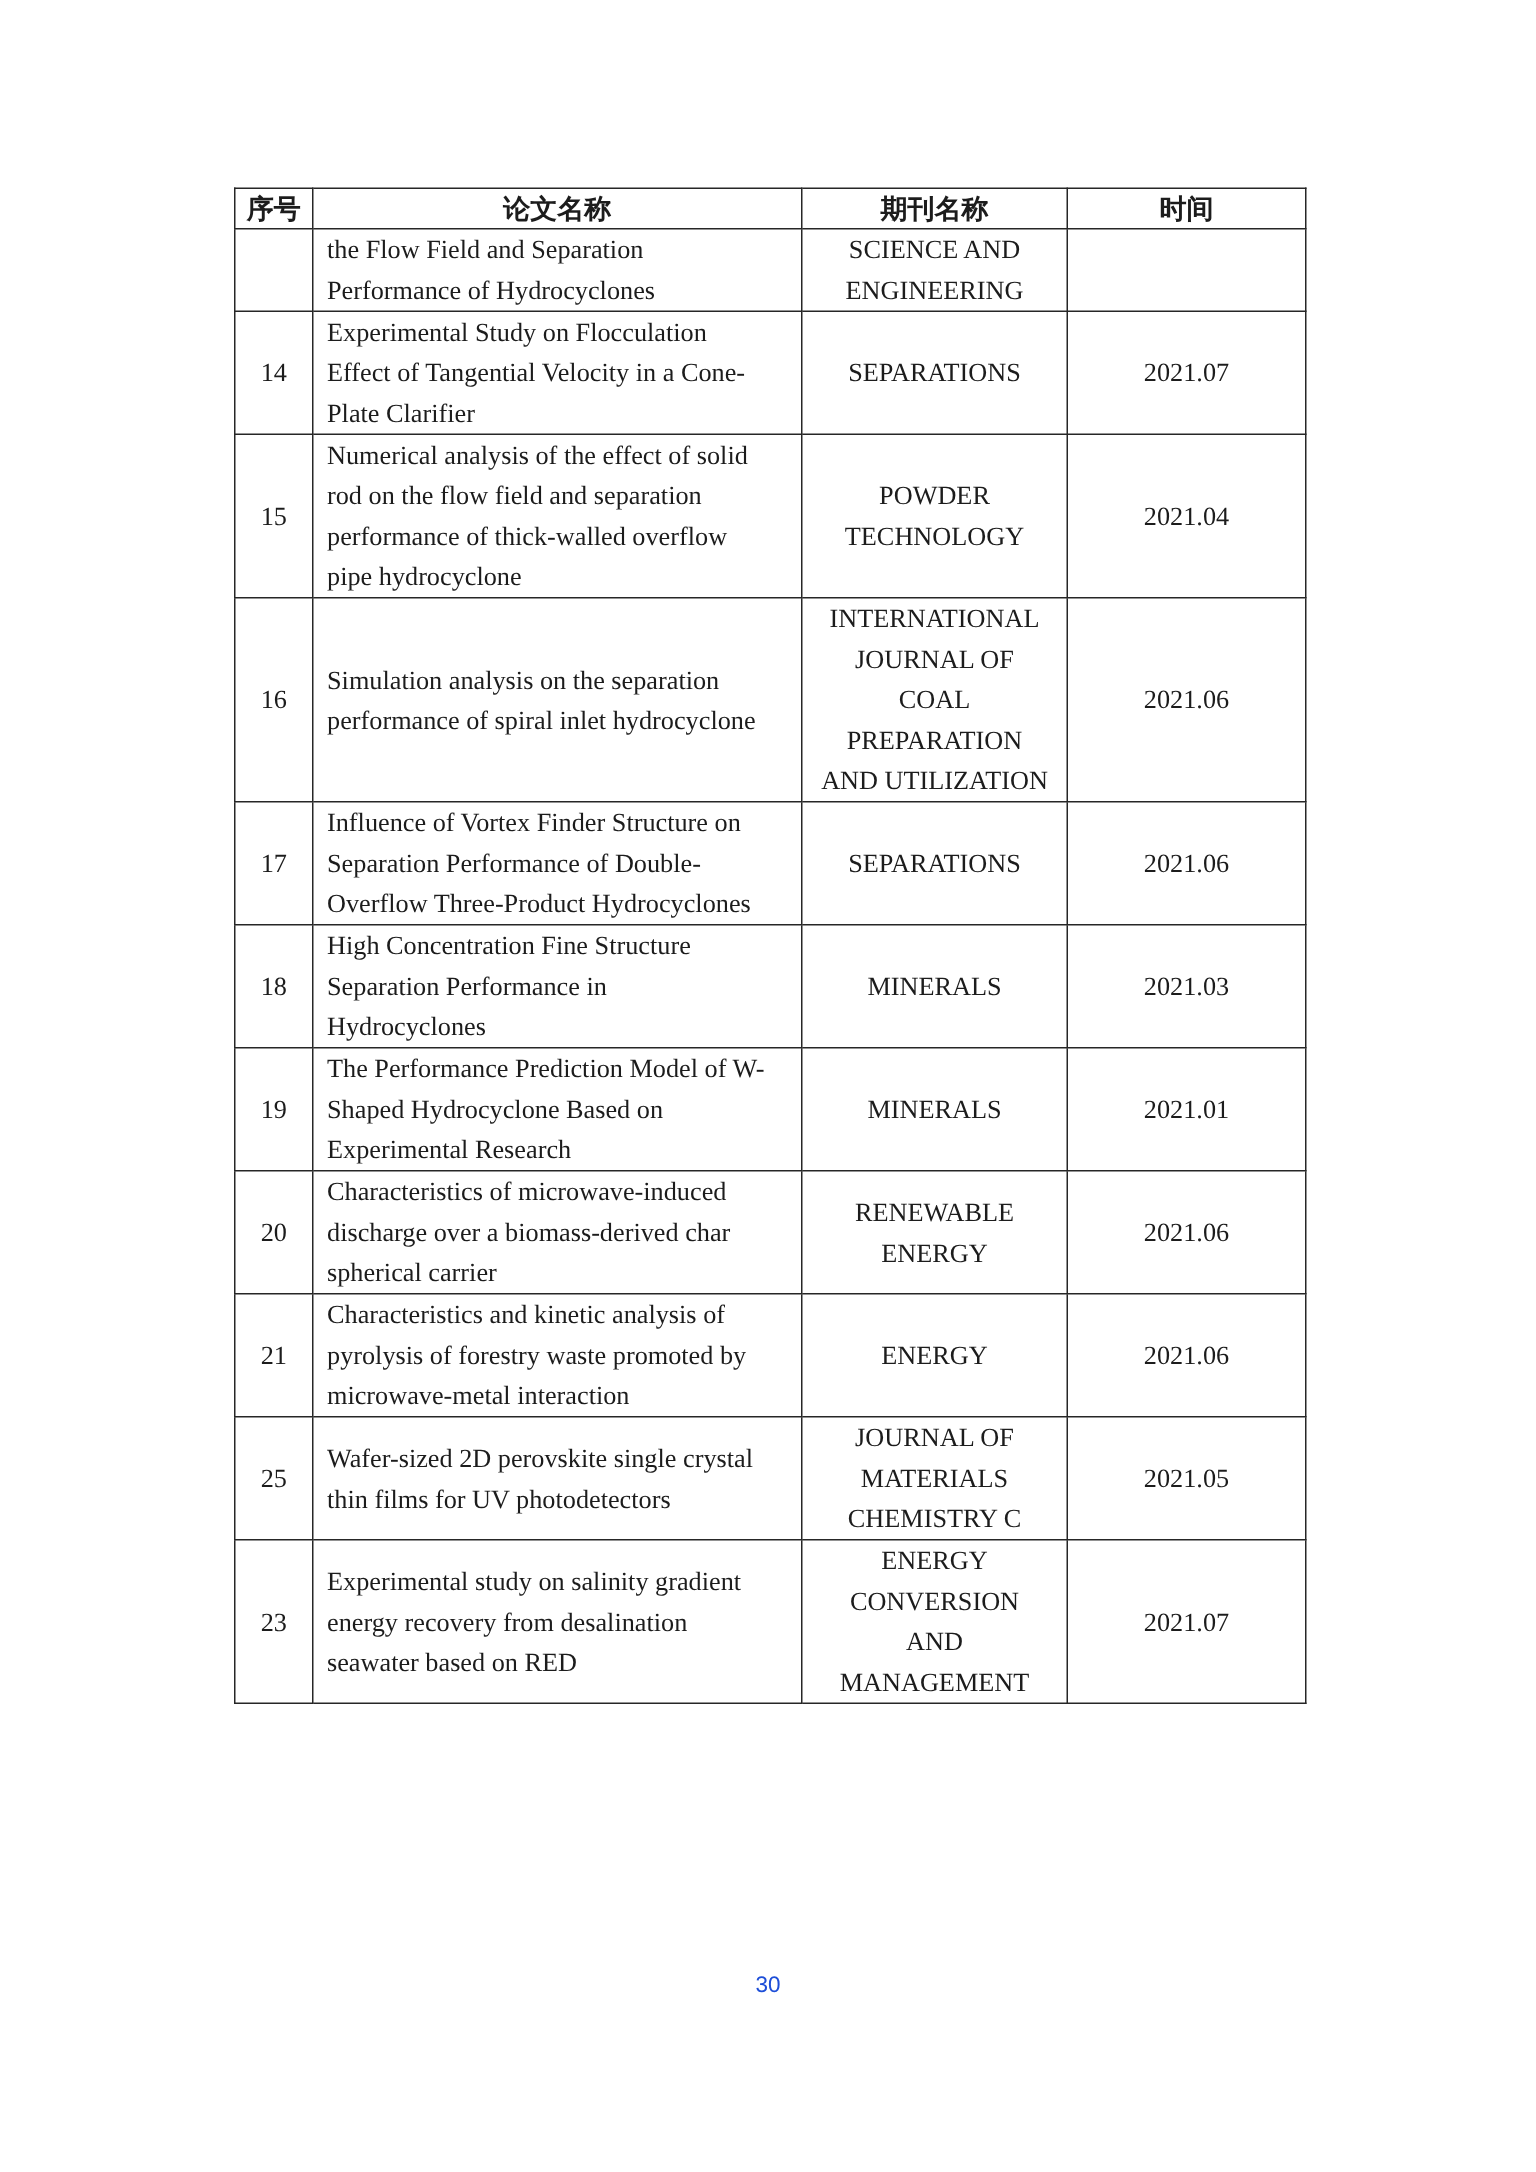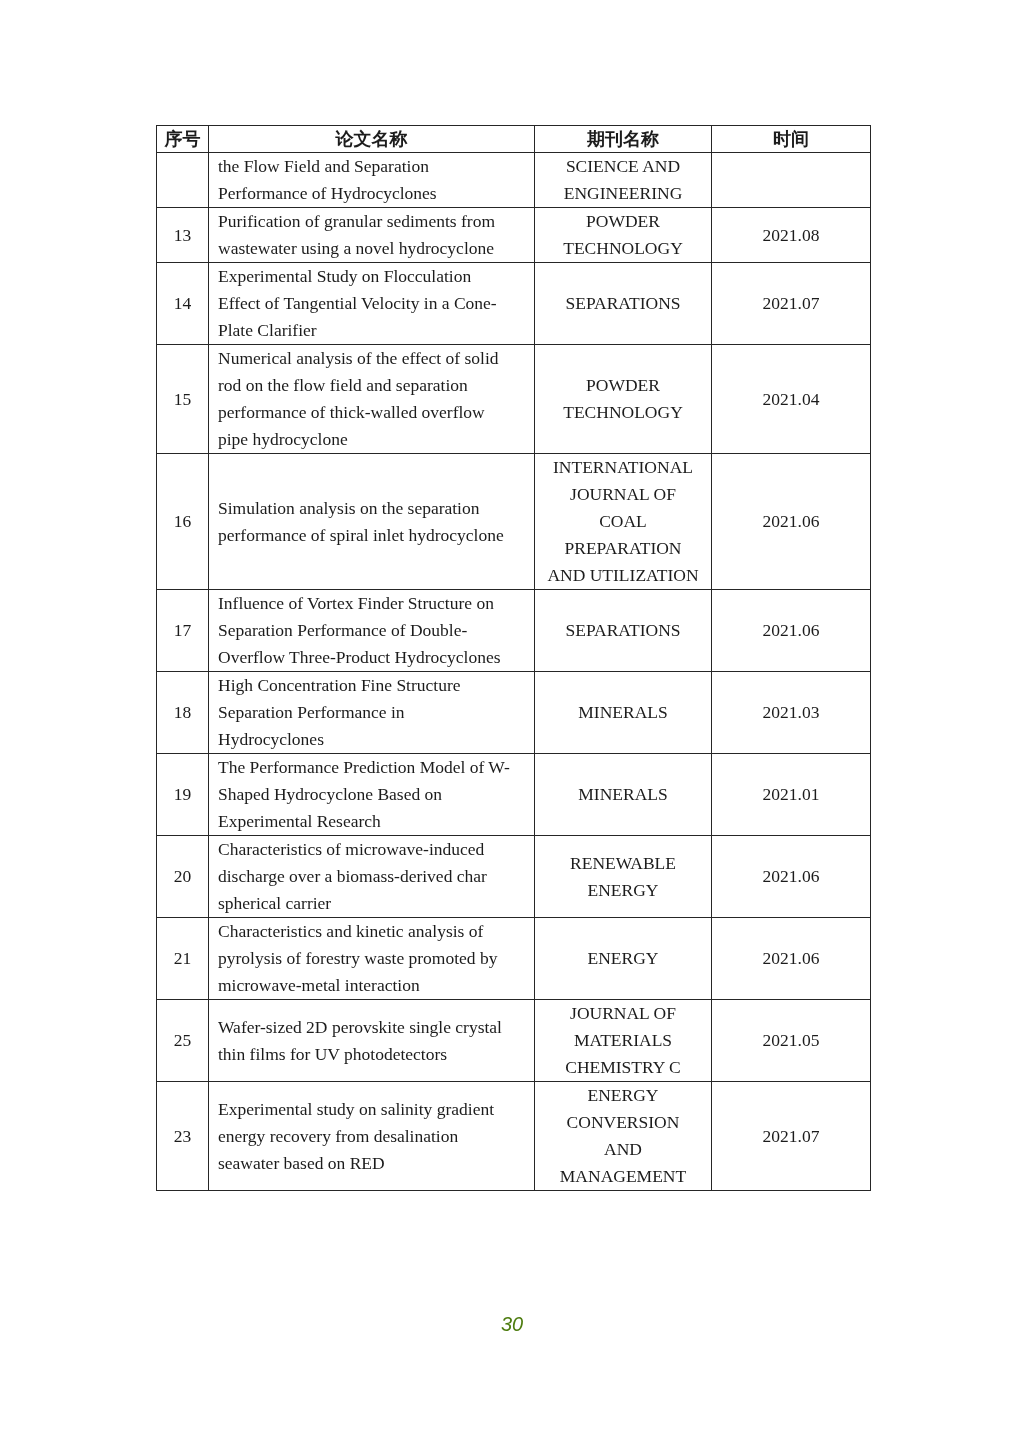--- a/index.html
+++ b/index.html
@@ -53,24 +53,23 @@
   .papers td.c-no, .papers td.c-date, .papers td.c-journal {
     padding: 0 6px;
   }
   .pageno {
     position: absolute;
     top: 1314px;
     left: 0;
     width: 1024px;
     text-align: center;
     font-family: "Liberation Sans", "DejaVu Sans", sans-serif;
-    font-size: 20px;
+    font-size: 15px;
     line-height: 20px;
-    color: #4d7c0f;
-    font-style: italic;
+    color: #1d4ed8;
   }
 </style>
 </head>
 <body>
 
 <div class="page">
 
   <table class="papers">
     <colgroup>
       <col style="width:52px">
@@ -87,28 +86,20 @@
       </tr>
     </thead>
     <tbody id="tbody">
         <tr>
           <td class="c-no"></td>
           <td class="c-title">the Flow Field and Separation
 Performance of Hydrocyclones</td>
           <td class="c-journal">SCIENCE AND
 ENGINEERING</td>
           <td class="c-date"></td>
-        </tr>
-        <tr>
-          <td class="c-no">13</td>
-          <td class="c-title">Purification of granular sediments from
-wastewater using a novel hydrocyclone</td>
-          <td class="c-journal">POWDER
-TECHNOLOGY</td>
-          <td class="c-date">2021.08</td>
         </tr>
         <tr>
           <td class="c-no">14</td>
           <td class="c-title">Experimental Study on Flocculation
 Effect of Tangential Velocity in a Cone-
 Plate Clarifier</td>
           <td class="c-journal">SEPARATIONS</td>
           <td class="c-date">2021.07</td>
         </tr>
         <tr>

